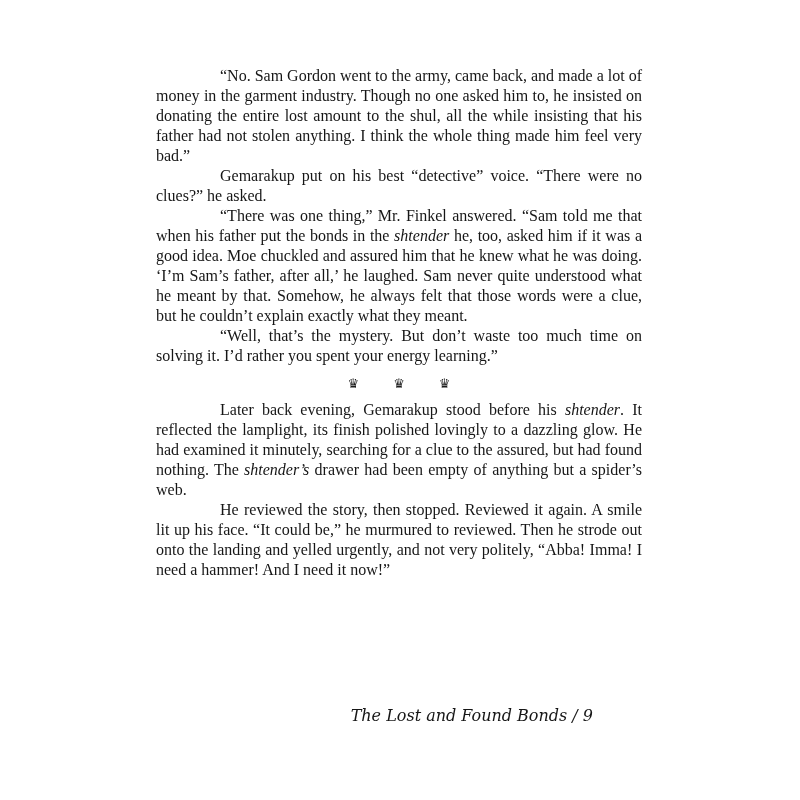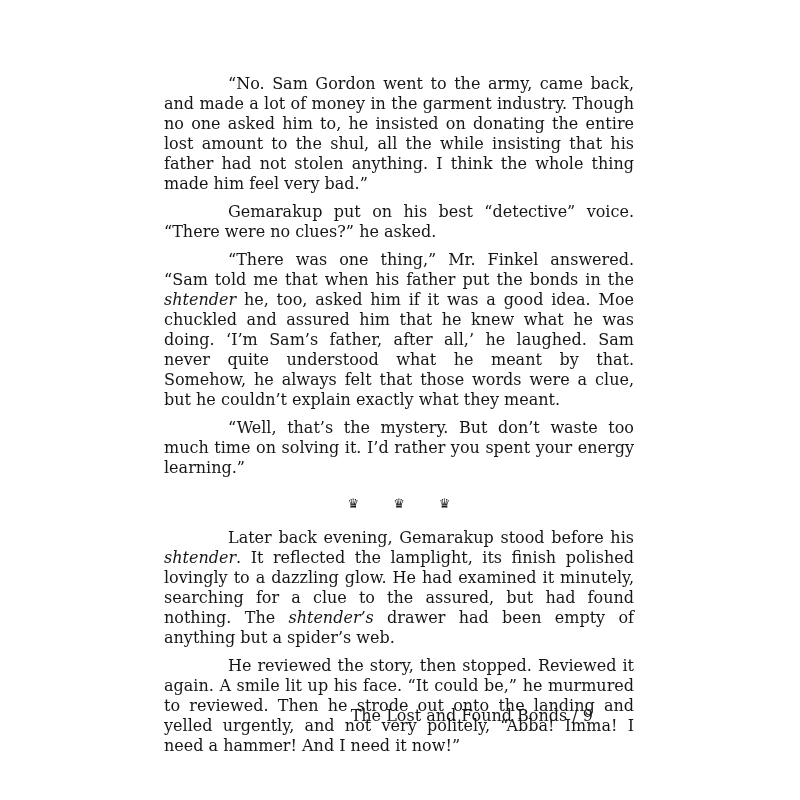--- a/index.html
+++ b/index.html
@@ -19,22 +19,23 @@
   .text-block {
     position: absolute;
     left: 156px;
     top: 66px;
     width: 486px;
     font-size: 16px;
     line-height: 20px;
     text-align: justify;
   }
   .text-block p {
-    margin: 8px;
+    margin: 0;
     text-indent: 64px;
+    font-family: Liberation Serif, serif;
   }
   .it {
     font-style: italic;
   }
   .ornament-row {
     height: 34px;
     display: flex;
     justify-content: center;
     align-items: center;
     gap: 34px;
@@ -45,20 +46,21 @@
     font-size: 13px;
     line-height: 1;
     color: #1b1b1b;
   }
   .footer {
     position: absolute;
     top: 706px;
     right: 207px;
     font-size: 16px;
     line-height: 20px;
+    font-style: italic;
     white-space: nowrap;
     margin-left: 27px;
   }
 </style>
 </head>
 <body>
 
 <div class="page">
   <div class="text-block">
       <p><span>“No. Sam Gordon went to the army, came back, and made a lot of money in the garment industry. Though no one asked him to, he insisted on donating the entire lost amount to the shul, all the while insisting that his father had not stolen anything. I think the whole thing made him feel very bad.”</span></p>

